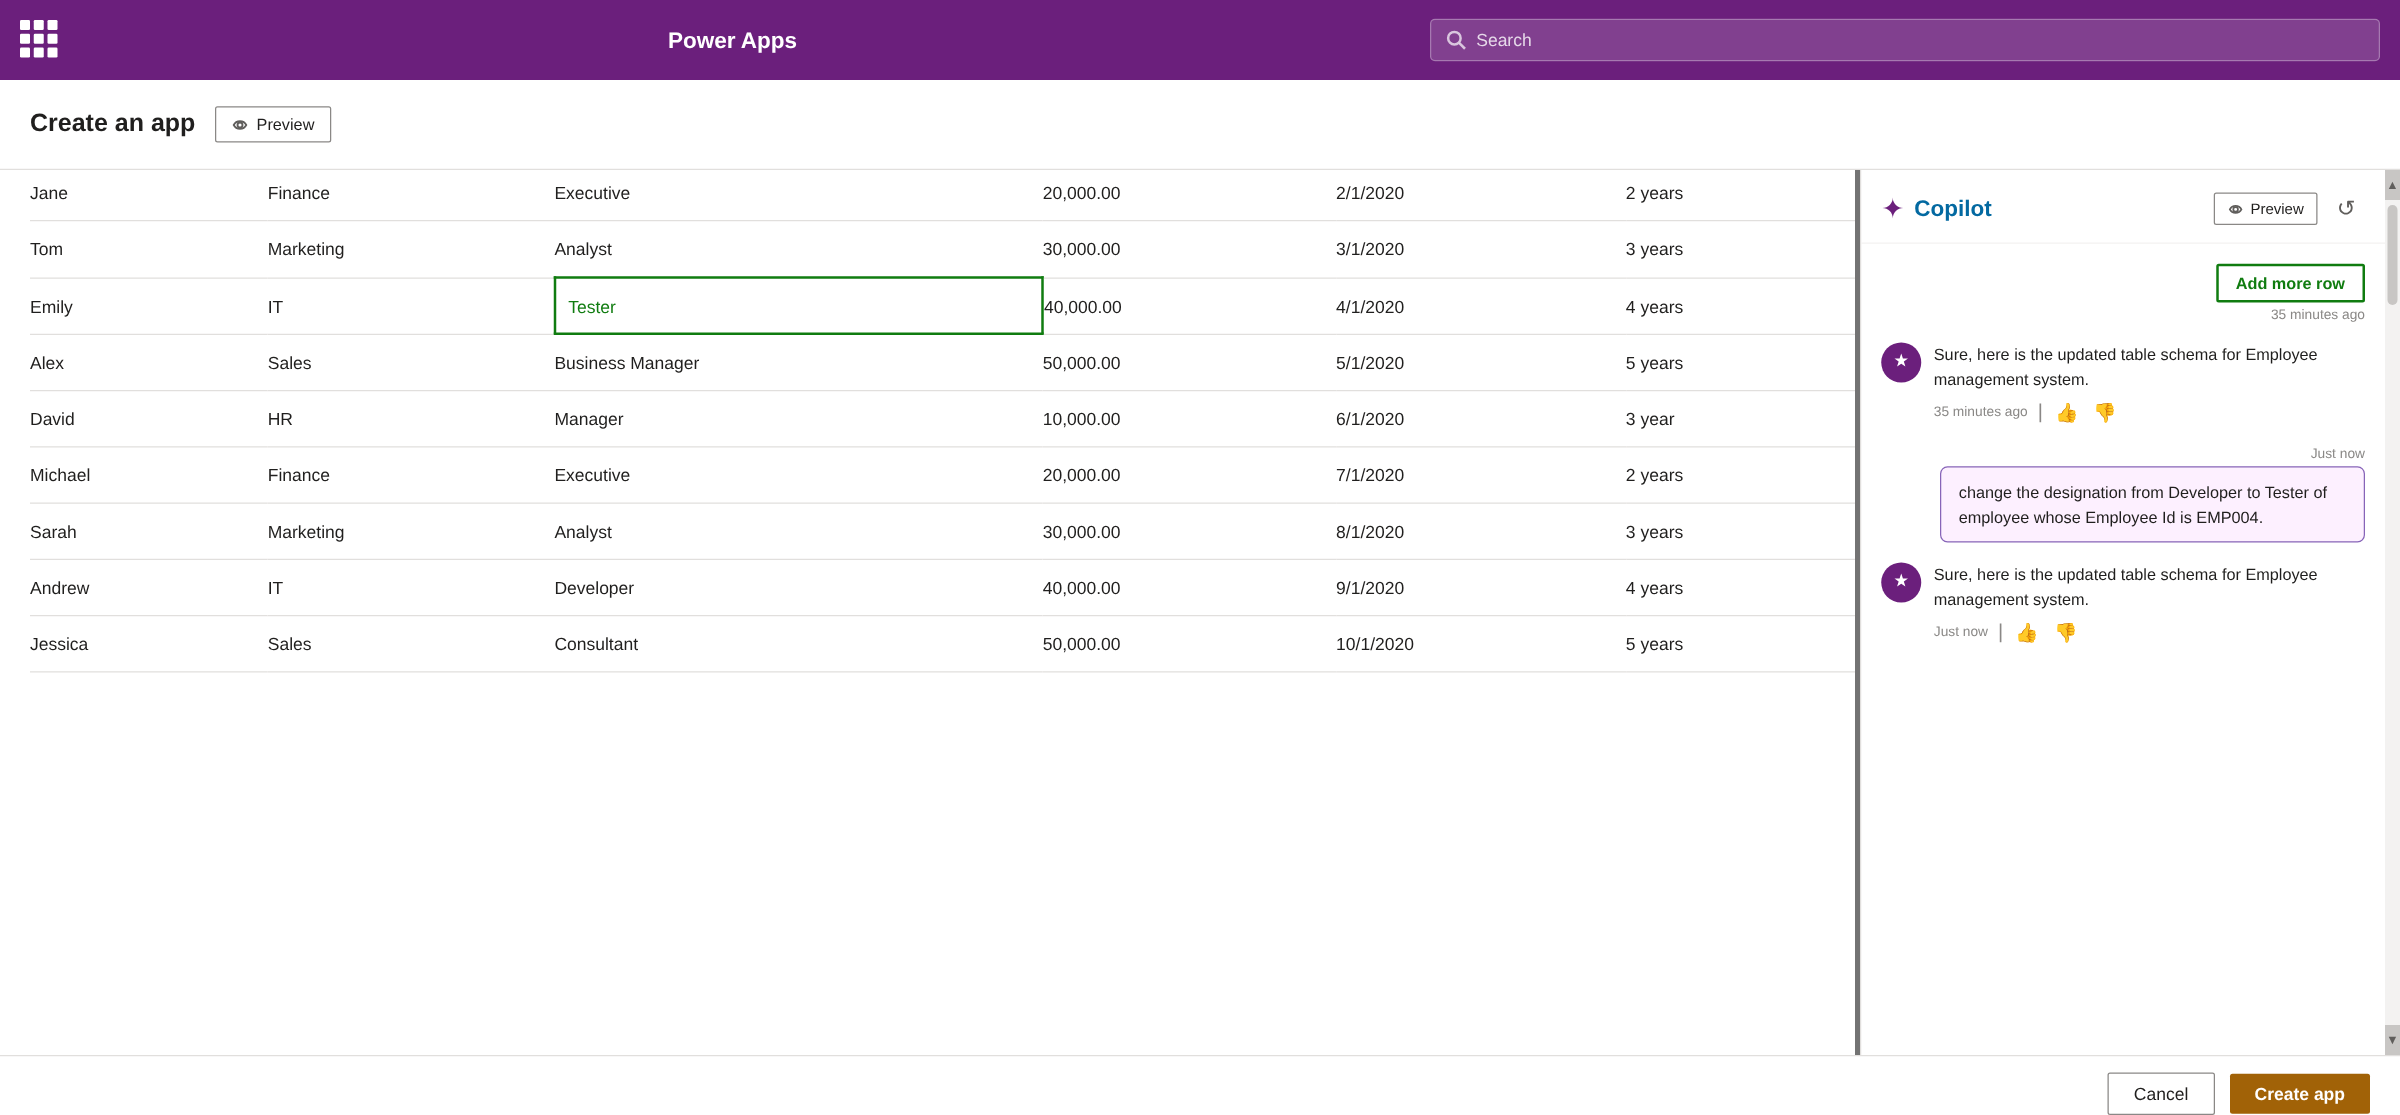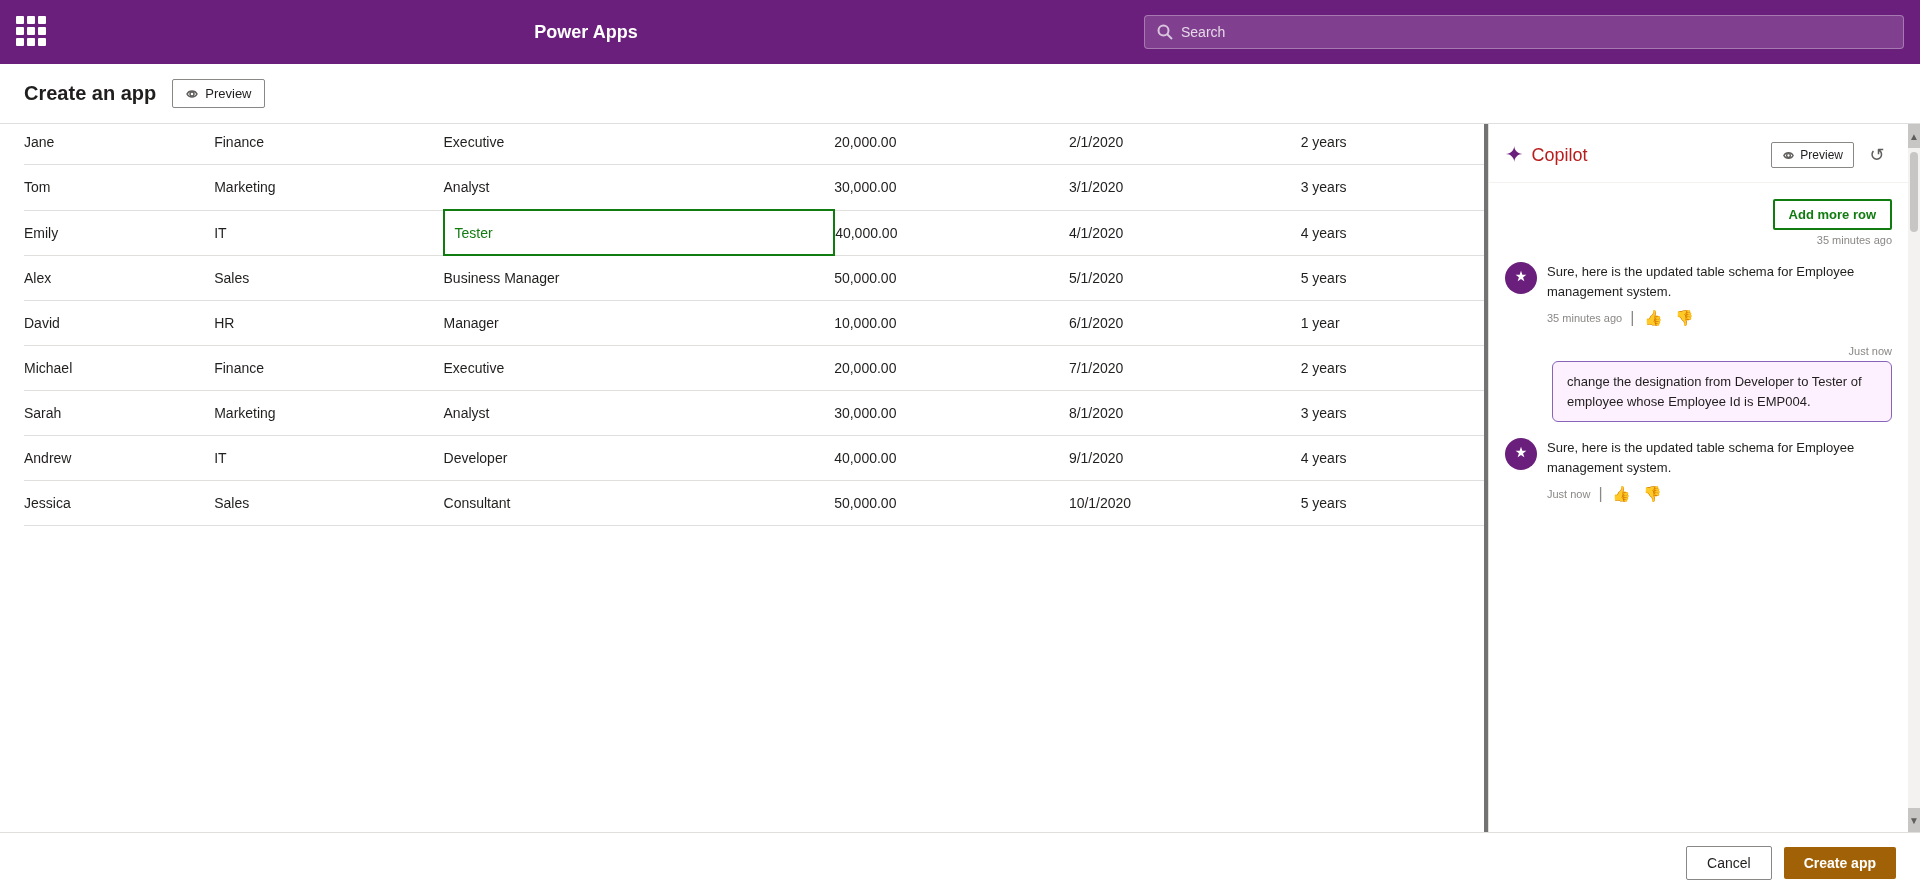--- a/index.html
+++ b/index.html
@@ -51,21 +51,21 @@
       width: 16px; height: 16px;
       stroke: rgba(255,255,255,0.7);
       fill: none;
       stroke-width: 2;
       flex-shrink: 0;
     }
 
     
     .sub-header {
       background: white;
-      height: 60px;
+      height: 72px;
       display: flex;
       align-items: center;
       padding: 0 24px;
       gap: 16px;
       border-bottom: 1px solid #e1dfdd;
     }
     .sub-header-title {
       font-size: 20px;
       font-weight: 600;
       color: #201f1e;
@@ -122,22 +122,22 @@
     }
     .copilot-header {
       display: flex;
       align-items: center;
       padding: 16px 16px 12px 16px;
       gap: 8px;
       border-bottom: 1px solid #f3f2f1;
     }
     .copilot-title {
       font-size: 18px;
-      font-weight: 400;
-      color: #b91c1c;
+      font-weight: 700;
+      color: #0369a1;
       flex: 1;
     }
     .copilot-preview-btn {
       display: flex;
       align-items: center;
       gap: 5px;
       border: 1px solid #8a8886;
       border-radius: 2px;
       padding: 5px 10px;
       background: white;
@@ -373,21 +373,21 @@
             <td>50,000.00</td>
             <td>5/1/2020</td>
             <td>5 years</td>
           </tr>
           <tr>
             <td>David</td>
             <td>HR</td>
             <td>Manager</td>
             <td>10,000.00</td>
             <td>6/1/2020</td>
-            <td>1 year</td>
+            <td>3 year</td>
           </tr>
           <tr>
             <td>Michael</td>
             <td>Finance</td>
             <td>Executive</td>
             <td>20,000.00</td>
             <td>7/1/2020</td>
             <td>2 years</td>
           </tr>
           <tr>

